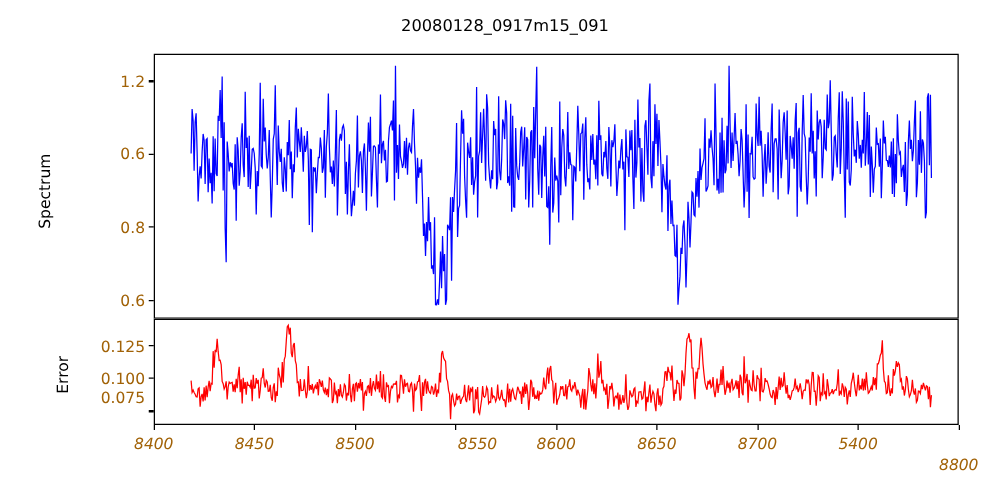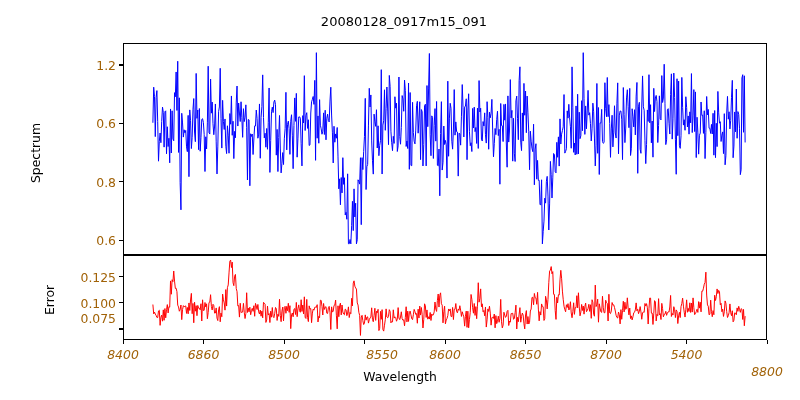--- a/index.html
+++ b/index.html
@@ -60,34 +60,33 @@
       <div class="ticklabel y" style="left: 75px; top: 64.931px; width: 41px;">1.2</div>
       <div class="tick tick-y" style="left: 119px; top: 328.481px;"></div>
       <div class="ticklabel y" style="left: 67px; top: 318px; width: 49px;">0.075</div>
       <div class="tick tick-y" style="left: 119px; top: 302.247px;"></div>
       <div class="ticklabel y" style="left: 67px; top: 302.747px; width: 49px;">0.100</div>
       <div class="tick tick-y" style="left: 119px; top: 276.012px;"></div>
       <div class="ticklabel y" style="left: 67px; top: 276.512px; width: 49px;">0.125</div>
       <div class="tick tick-x" style="left: 122.5px; top: 340px;"></div>
       <div class="ticklabel x" style="left: 123px; top: 347px;">8400</div>
       <div class="tick tick-x" style="left: 203px; top: 340px;"></div>
-      <div class="ticklabel x" style="left: 203.5px; top: 347px;">6860</div>
+      <div class="ticklabel x" style="left: 203.5px; top: 347px;">8450</div>
       <div class="tick tick-x" style="left: 283.5px; top: 340px;"></div>
       <div class="ticklabel x" style="left: 284px; top: 347px;">8500</div>
       <div class="tick tick-x" style="left: 364px; top: 340px;"></div>
       <div class="ticklabel x" style="left: 382px; top: 347px;">8550</div>
       <div class="tick tick-x" style="left: 444.5px; top: 340px;"></div>
       <div class="ticklabel x" style="left: 445px; top: 347px;">8600</div>
       <div class="tick tick-x" style="left: 525px; top: 340px;"></div>
       <div class="ticklabel x" style="left: 525.5px; top: 347px;">8650</div>
       <div class="tick tick-x" style="left: 605.5px; top: 340px;"></div>
       <div class="ticklabel x" style="left: 606px; top: 347px;">8700</div>
       <div class="tick tick-x" style="left: 686px; top: 340px;"></div>
       <div class="ticklabel x" style="left: 686.5px; top: 347px;">5400</div>
       <div class="tick tick-x" style="left: 766.5px; top: 340px;"></div>
       <div class="ticklabel x" style="left: 767px; top: 364px;">8800</div>
     </div>
 
   <div class="axlabel rot" id="ylab-top" style="left: 28px; top: 183px;">Spectrum</div>
   <div class="axlabel rot" id="ylab-bottom" style="left: 42px; top: 314.5px;">Error</div>
-  <div class="xlabel">Wavelength</div>
 
 </div>
 
 </body></html>

